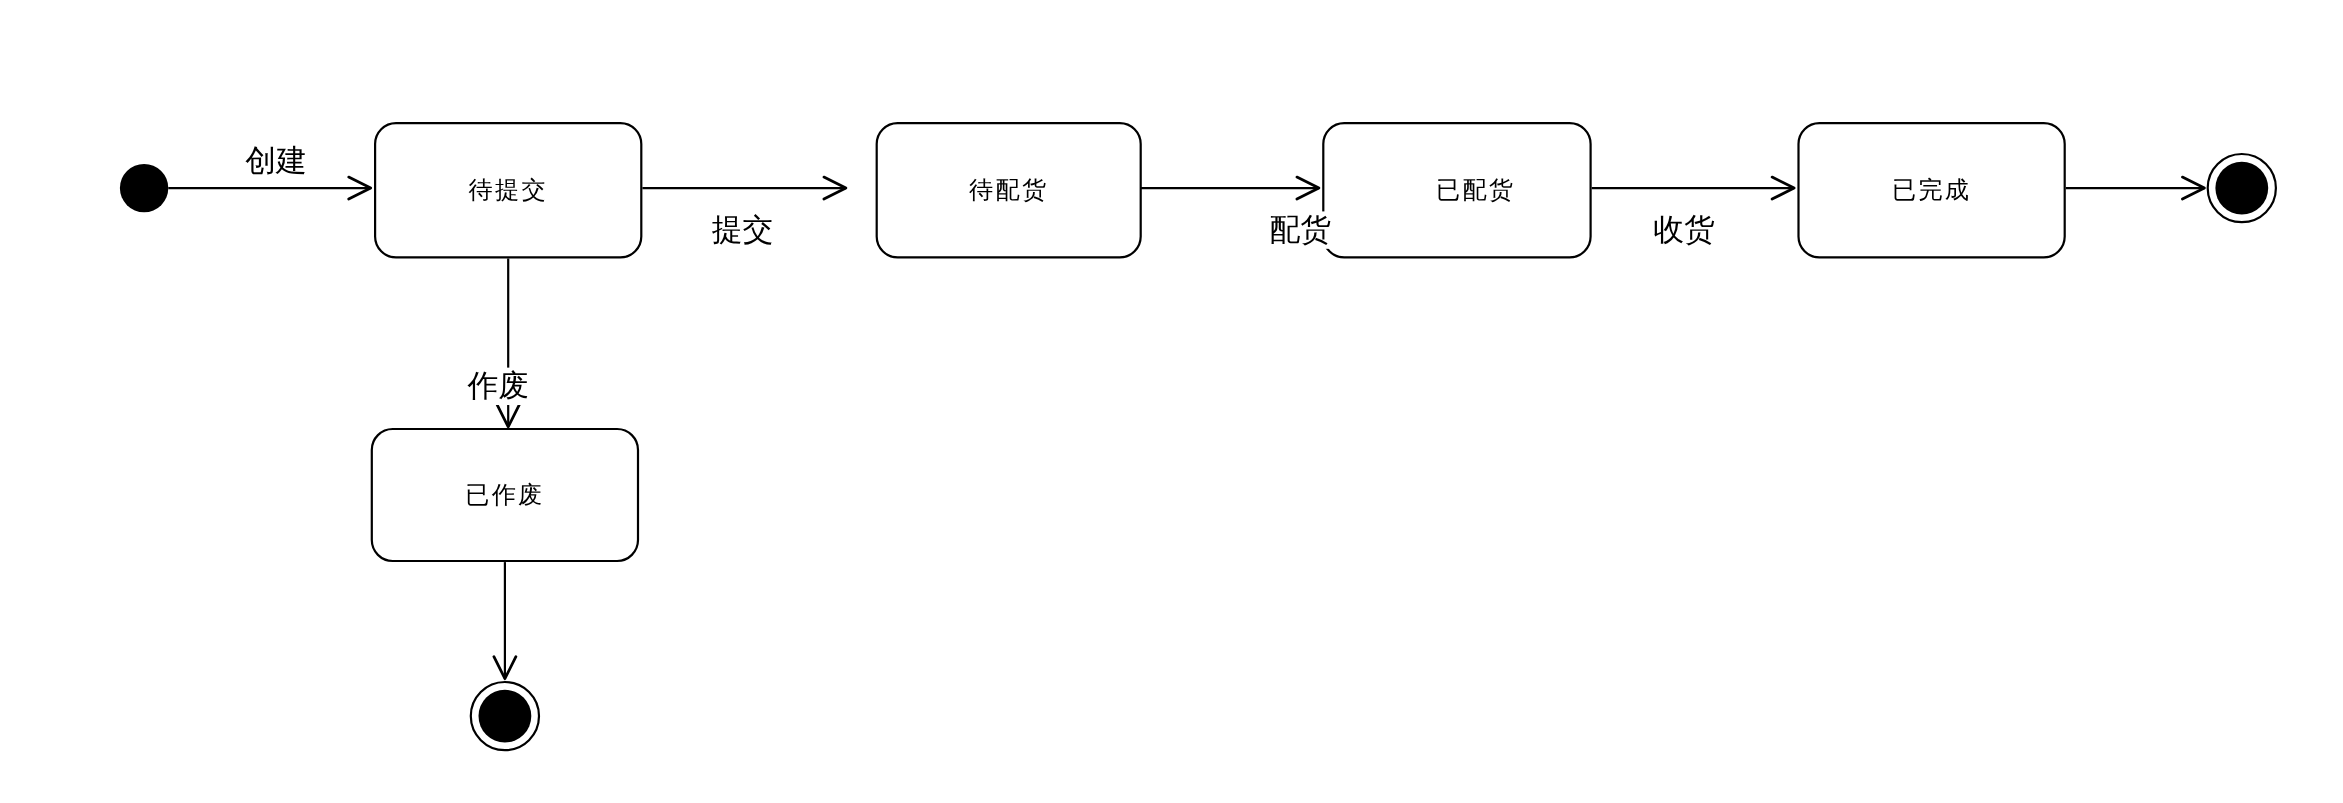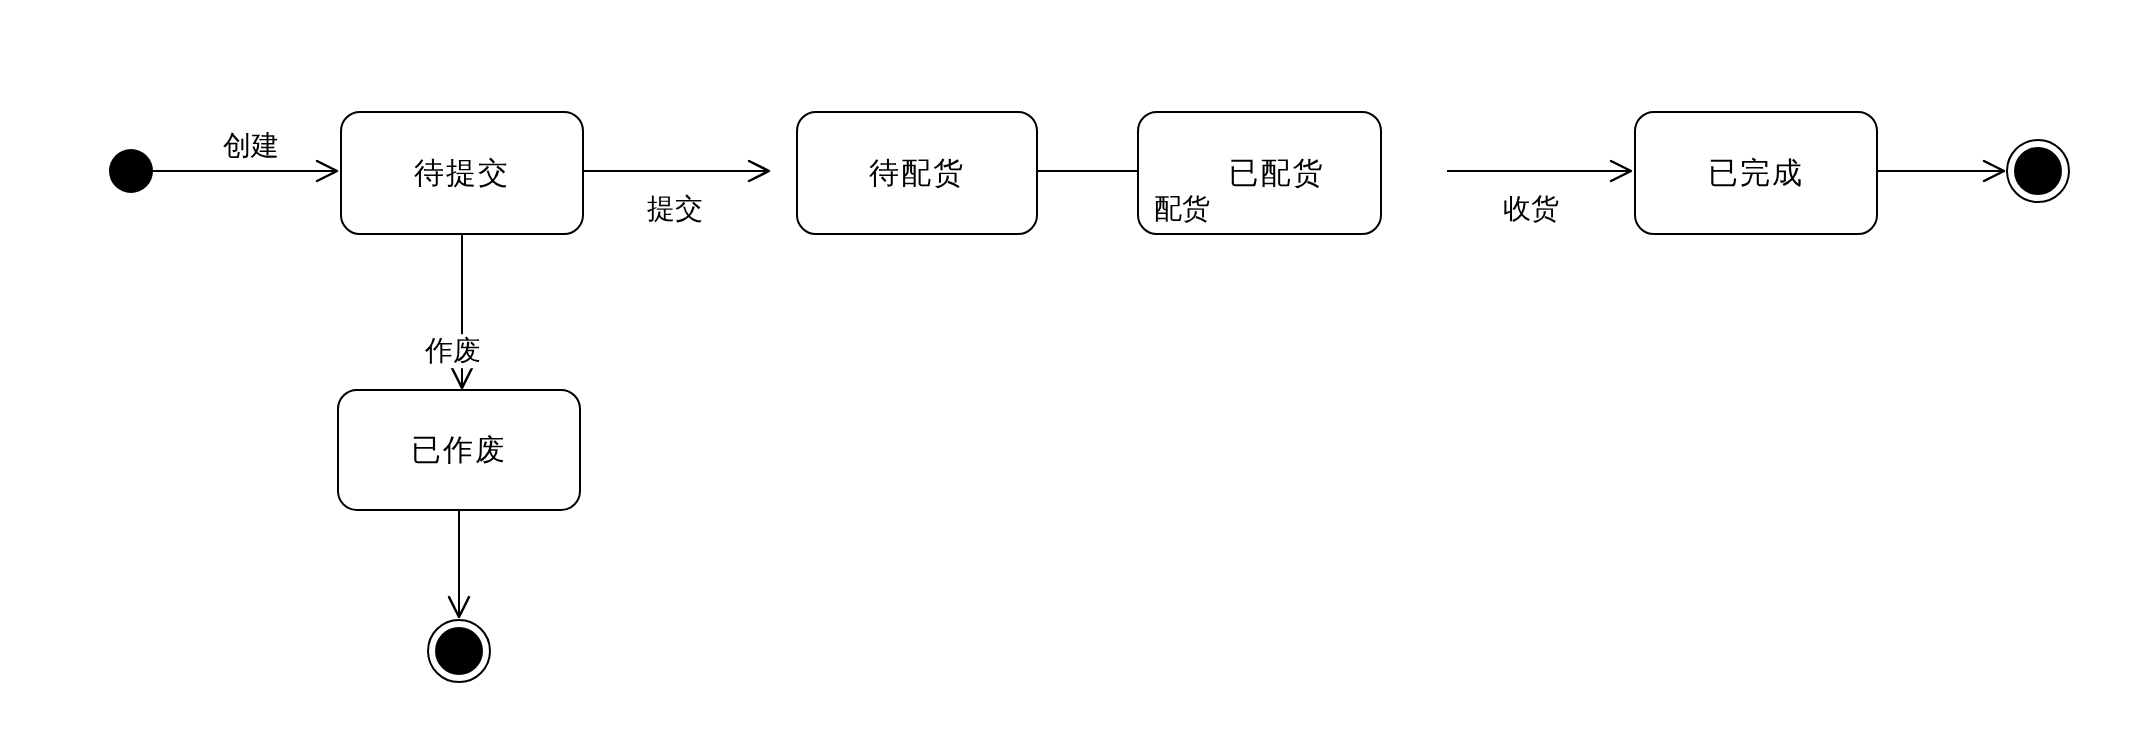--- a/index.html
+++ b/index.html
@@ -17,21 +17,21 @@
   }
   .state {
     position: absolute;
     box-sizing: border-box;
     border: 2px solid #000000;
     border-radius: 20px;
     background: #ffffff;
     display: flex;
     align-items: center;
     justify-content: center;
-    font-size: 30px;
+    font-size: 22px;
     color: #000000;
     letter-spacing: 2px;
   }
   .edge-label {
     position: absolute;
     transform: translate(-50%, -50%);
     font-size: 28px;
     color: #000000;
     white-space: nowrap;
     line-height: 1.2;
@@ -82,21 +82,21 @@
   </svg>
 
   <div class="state" style="left:340px; top:111px; width:244px; height:124px;">
     <span>待提交</span>
   </div>
 
   <div class="state" style="left:796px; top:111px; width:242px; height:124px;">
     <span>待配货</span>
   </div>
 
-  <div class="state" style="left:1137px; top:111px; width:245px; height:124px;padding-left:34px;">
+  <div class="state" style="left:1202px; top:111px; width:245px; height:124px;padding-left:34px;">
     <span>已配货</span>
   </div>
 
   <div class="state" style="left:337px; top:389px; width:244px; height:122px;">
     <span>已作废</span>
   </div>
 
   <div class="state" style="left:1634px; top:111px; width:244px; height:124px;">
     <span>已完成</span>
   </div>

